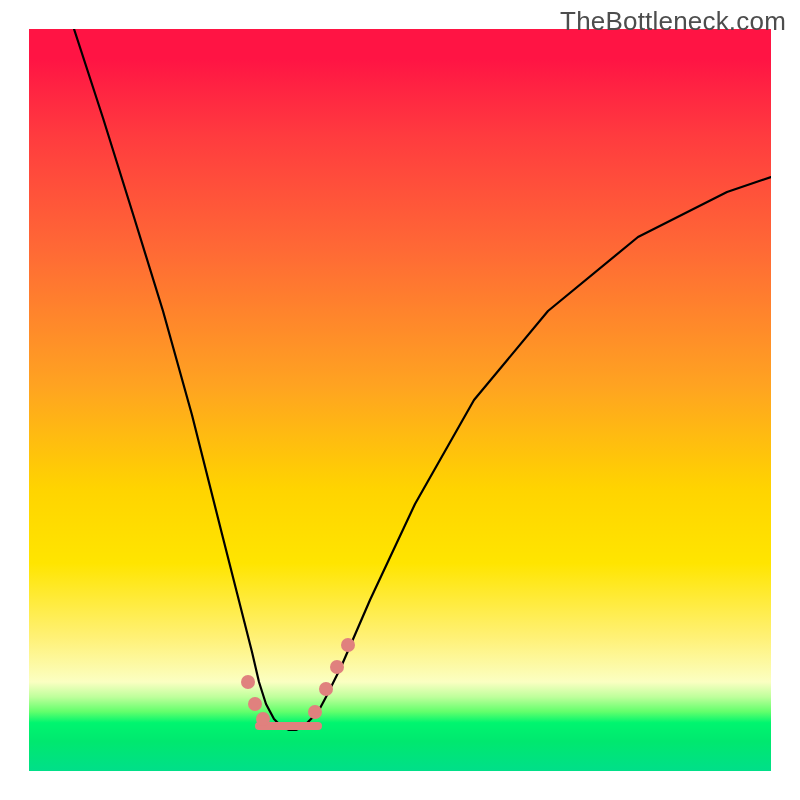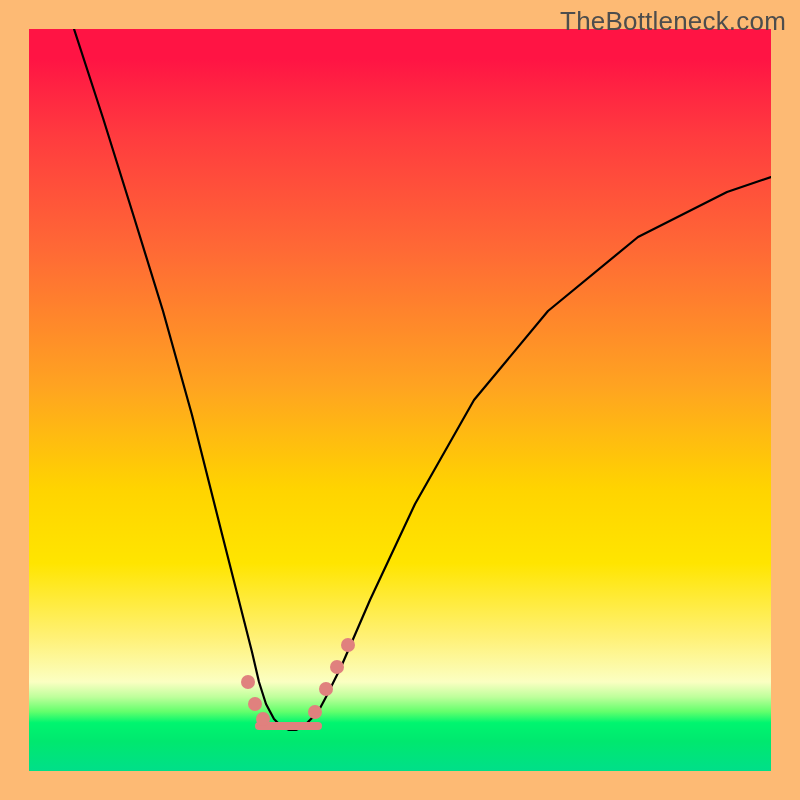--- a/index.html
+++ b/index.html
@@ -8,21 +8,21 @@
     width: 800px;
     height: 800px;
     overflow: hidden;
     background: #000;
     font-family: Arial, Helvetica, sans-serif;
   }
   .frame {
     position: relative;
     width: 800px;
     height: 800px;
-    background: #fdba74;
+    background: #ffffff;
   }
   .watermark {
     position: absolute;
     top: 6px;
     right: 14px;
     color: #4d4d4d;
     font-size: 26px;
     font-weight: 400;
     letter-spacing: 0.2px;
     z-index: 10;

